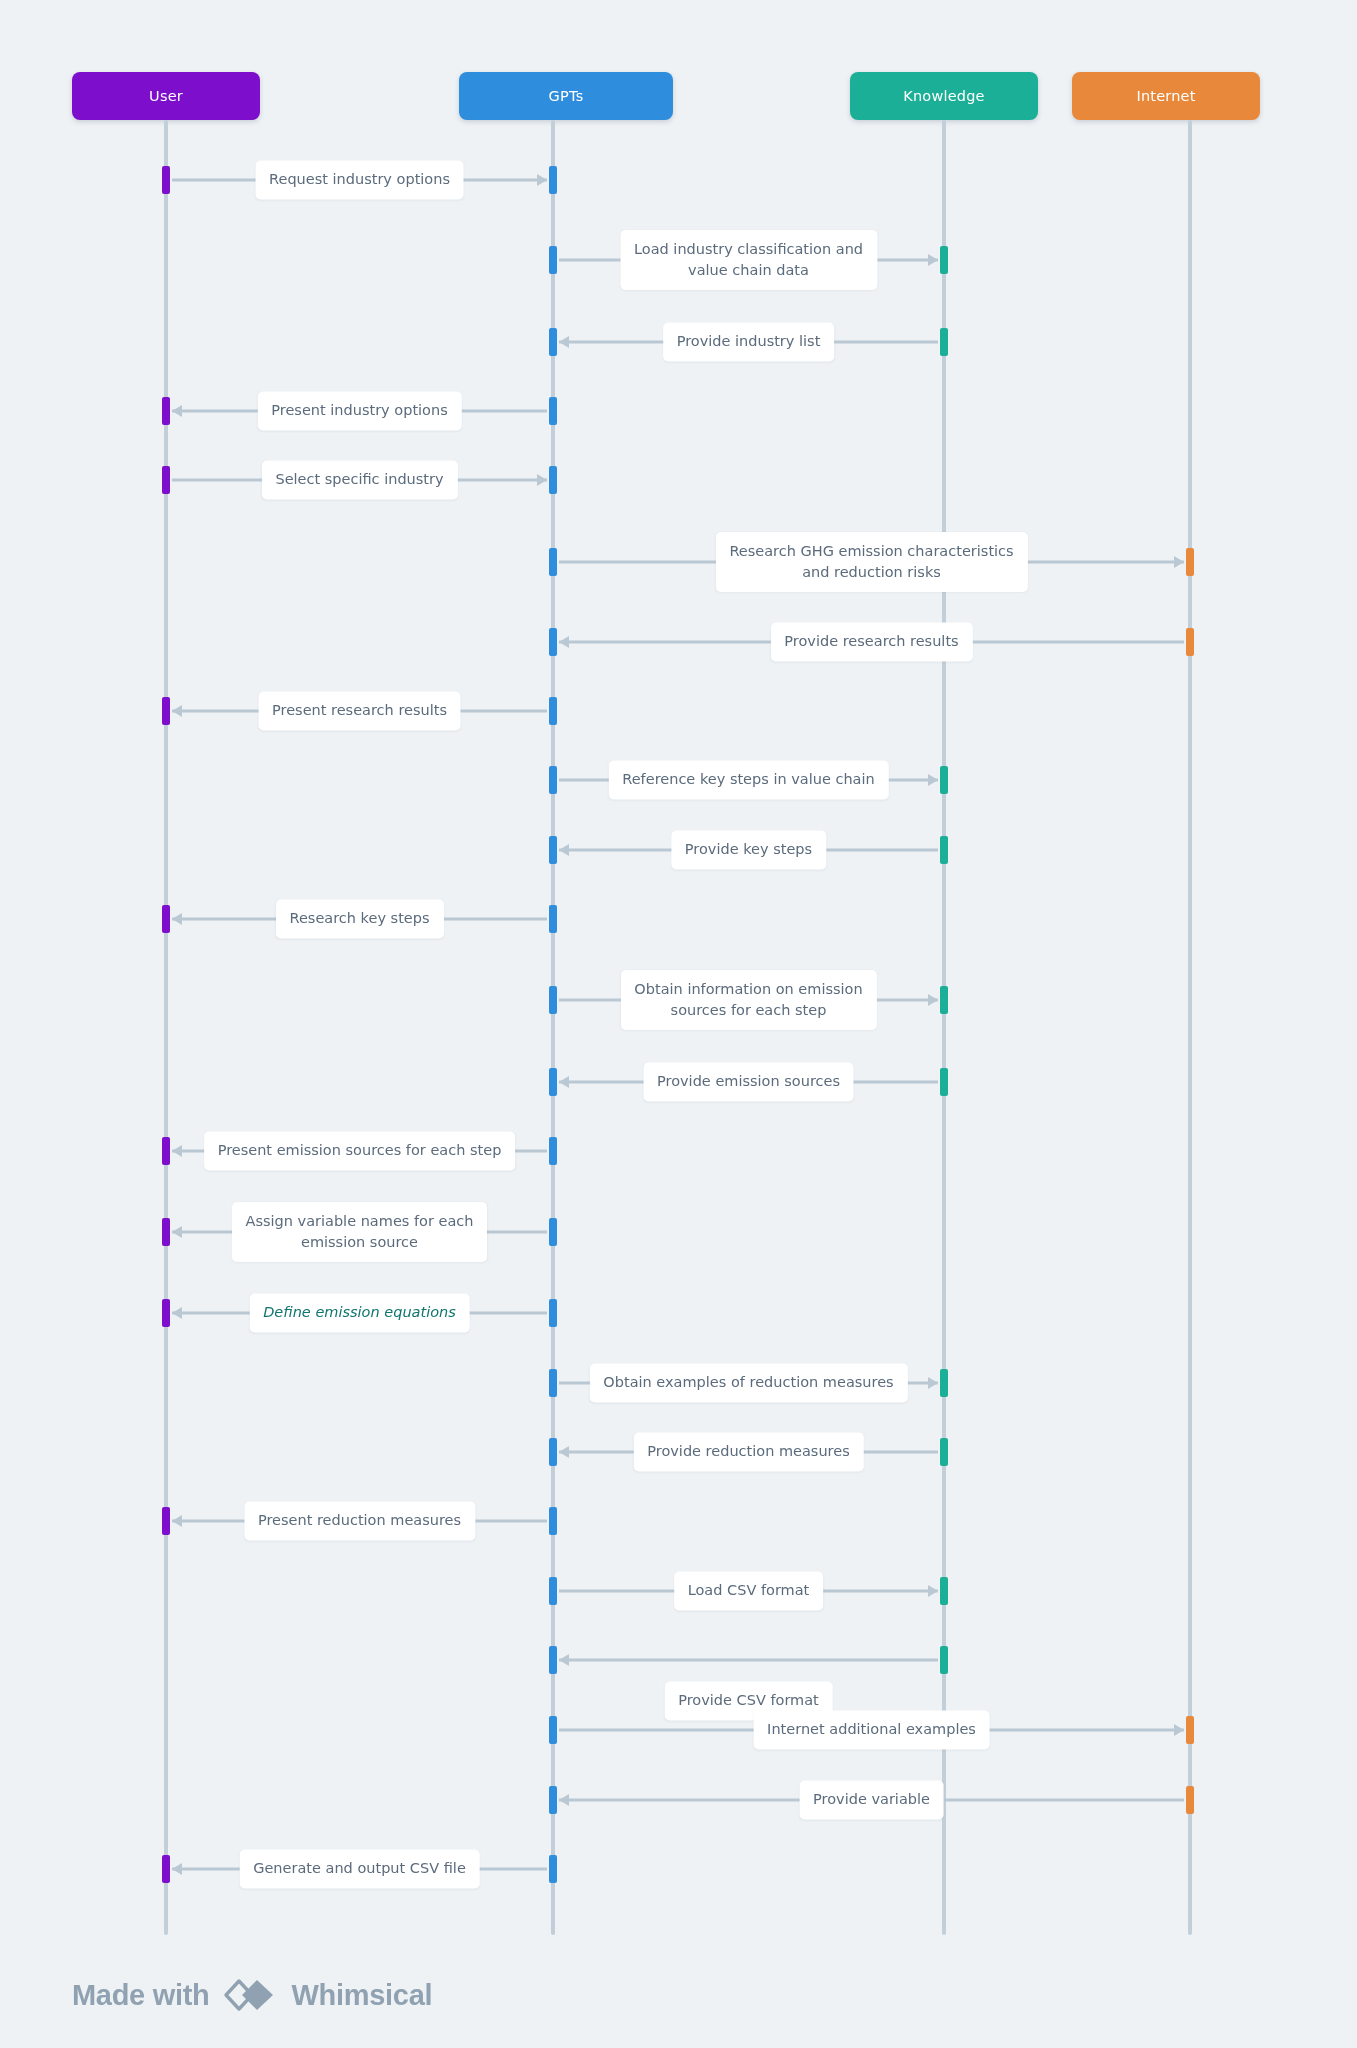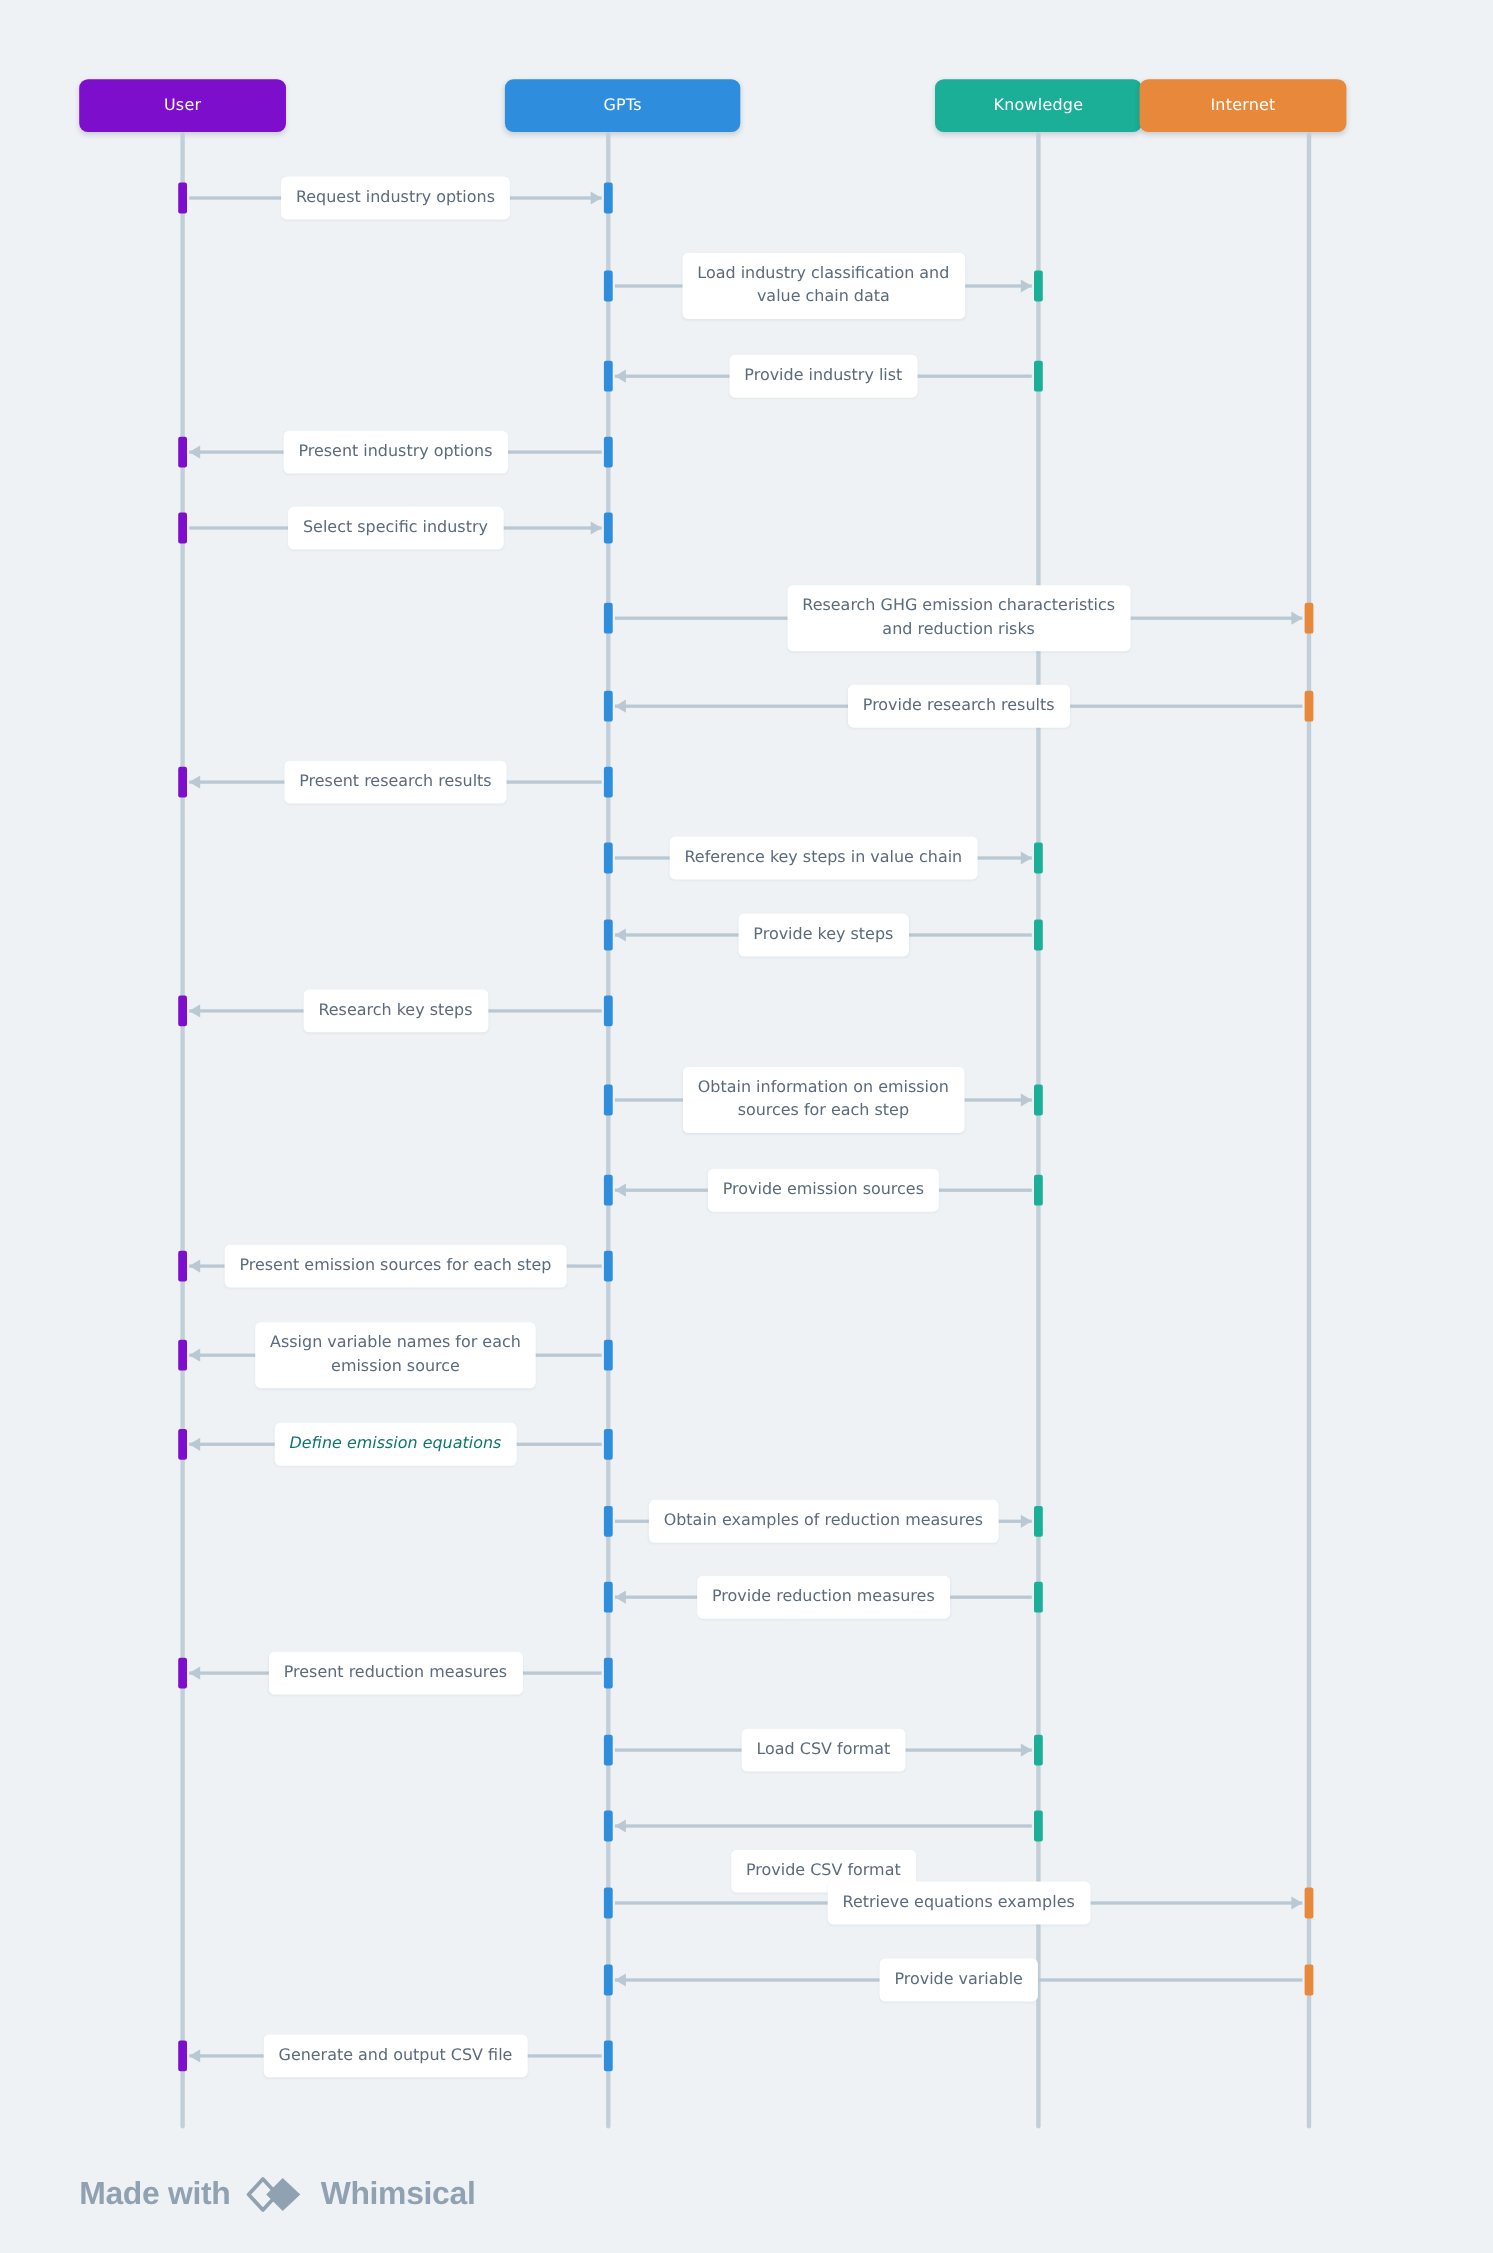--- a/index.html
+++ b/index.html
@@ -94,21 +94,21 @@
   <div id="actors-layer">
       <div class="actor-box" style="left: 72px; top: 72px; width: 188px; background: rgb(125, 15, 204);">
         <span>User</span>
       </div>
       <div class="actor-box" style="left: 459px; top: 72px; width: 214px; background: rgb(47, 141, 221);">
         <span>GPTs</span>
       </div>
       <div class="actor-box" style="left: 850px; top: 72px; width: 188px; background: rgb(26, 175, 150);">
         <span>Knowledge</span>
       </div>
-      <div class="actor-box" style="left: 1036px; top: 72px; width: 188px; background: rgb(232, 136, 58);">
+      <div class="actor-box" style="left: 1072px; top: 72px; width: 188px; background: rgb(232, 136, 58);">
         <span>Internet</span>
       </div>
     </div>
   <div id="lifelines-layer">
       <div class="lifeline" style="left: 164px; top: 120px; height: 1815px; background: rgb(194, 207, 217);"></div>
       <div class="lifeline" style="left: 551px; top: 120px; height: 1815px; background: rgb(194, 207, 217);"></div>
       <div class="lifeline" style="left: 942px; top: 120px; height: 1815px; background: rgb(194, 207, 217);"></div>
       <div class="lifeline" style="left: 1188px; top: 120px; height: 1815px; background: rgb(194, 207, 217);"></div>
     </div>
   <div id="messages-layer">
@@ -218,21 +218,21 @@
       <div class="msg-label" style="left: 748.5px; top: 1591px; color: rgb(91, 107, 124);">Load CSV format</div>
       <div class="msg-line" style="left: 559px; width: 379px; top: 1660px; background: rgb(185, 200, 211);"></div>
       <div class="arrow-head left" style="top: 1660px; left: 559px;"></div>
       <div class="activation" style="left: 944px; top: 1660px; background: rgb(26, 175, 150);"></div>
       <div class="activation" style="left: 553px; top: 1660px; background: rgb(47, 141, 221);"></div>
       <div class="msg-label" style="left: 748.5px; top: 1701px; color: rgb(91, 107, 124);">Provide CSV format</div>
       <div class="msg-line" style="left: 559px; width: 625px; top: 1730px; background: rgb(185, 200, 211);"></div>
       <div class="arrow-head right" style="top: 1730px; left: 1174px;"></div>
       <div class="activation" style="left: 553px; top: 1730px; background: rgb(47, 141, 221);"></div>
       <div class="activation" style="left: 1190px; top: 1730px; background: rgb(232, 136, 58);"></div>
-      <div class="msg-label" style="left: 871.5px; top: 1730px; color: rgb(91, 107, 124);">Retrieve equations examples</div>
+      <div class="msg-label" style="left: 871.5px; top: 1730px; color: rgb(91, 107, 124);">Internet additional examples</div>
       <div class="msg-line" style="left: 559px; width: 625px; top: 1800px; background: rgb(185, 200, 211);"></div>
       <div class="arrow-head left" style="top: 1800px; left: 559px;"></div>
       <div class="activation" style="left: 1190px; top: 1800px; background: rgb(232, 136, 58);"></div>
       <div class="activation" style="left: 553px; top: 1800px; background: rgb(47, 141, 221);"></div>
       <div class="msg-label" style="left: 871.5px; top: 1800px; color: rgb(91, 107, 124);">Provide variable</div>
       <div class="msg-line" style="left: 172px; width: 375px; top: 1869px; background: rgb(185, 200, 211);"></div>
       <div class="arrow-head left" style="top: 1869px; left: 172px;"></div>
       <div class="activation" style="left: 553px; top: 1869px; background: rgb(47, 141, 221);"></div>
       <div class="activation" style="left: 166px; top: 1869px; background: rgb(125, 15, 204);"></div>
       <div class="msg-label" style="left: 359.5px; top: 1869px; color: rgb(91, 107, 124);">Generate and output CSV file</div>

